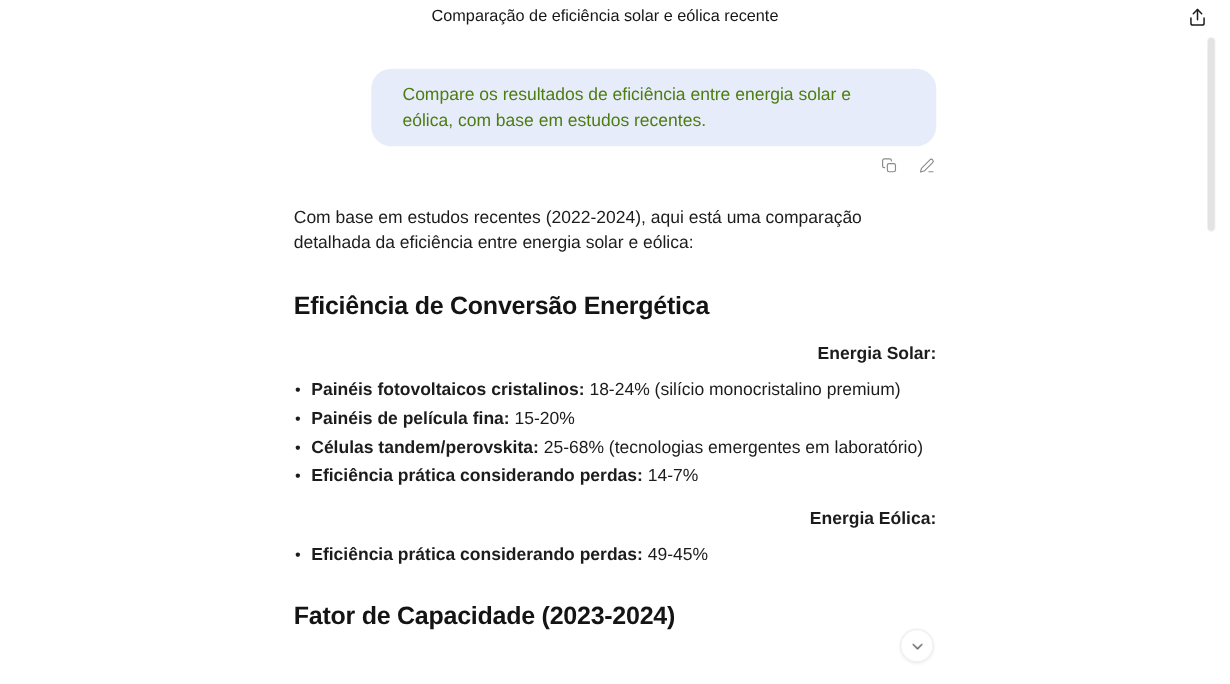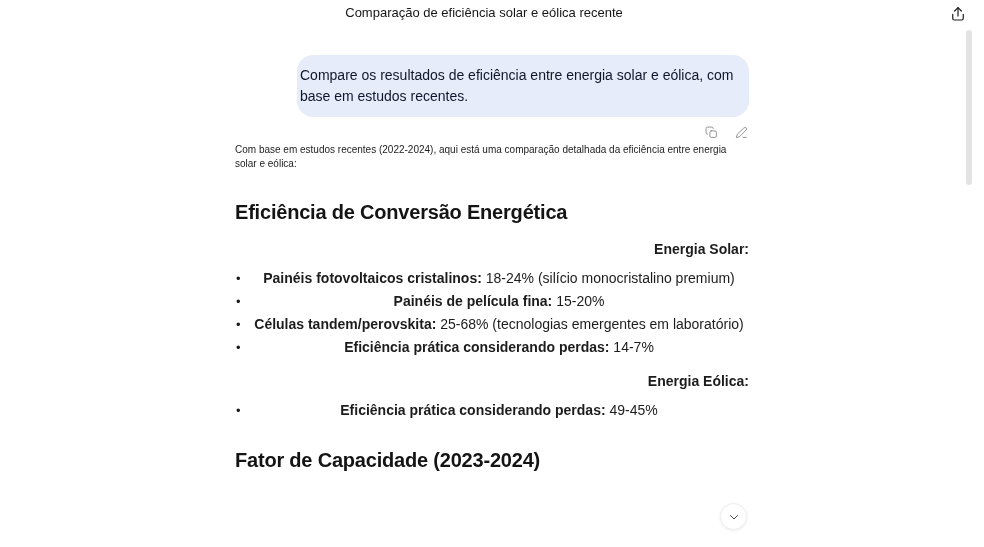--- a/index.html
+++ b/index.html
@@ -30,44 +30,44 @@
     width:24px;height:24px;display:flex;align-items:center;justify-content:center;
   }
   .share-btn svg{width:18px;height:18px;stroke:currentColor;fill:none;stroke-width:1.6;stroke-linecap:round;stroke-linejoin:round;}
   
   .content{width:514px;margin:0 auto;position:relative;}
   
   .user-row{display:flex;justify-content:flex-end;margin-top:31px;}
   .bubble{
     background:var(--user-bubble);
     border-radius:16px;
-    padding:10px 3px;
+    padding:10px 25px;
     max-width:452px;
-    font-size:14px;line-height:1.5;color:#0f172a;
+    font-size:14px;line-height:1.5;color:#4d7c0f;
   }
   .msg-actions{
     display:flex;justify-content:flex-end;gap:14px;
     margin-top:7px;height:16px;align-items:center;
   }
   .icon-btn{
     background:none;border:none;cursor:pointer;color:var(--muted-icon);
     width:16px;height:16px;display:flex;align-items:center;justify-content:center;padding:0;
   }
   .icon-btn svg{width:13px;height:13px;stroke:currentColor;fill:none;stroke-width:1.7;stroke-linecap:round;stroke-linejoin:round;}
   
-  .intro{margin-top:3px;font-size:10px;line-height:1.42;color:#1c1c1c;}
+  .intro{margin-top:24px;font-size:14px;line-height:1.42;color:#1c1c1c;}
   h2{
     font-size:20px;font-weight:700;color:#141414;
     margin-top:30px;letter-spacing:-0.2px;
   }
   .sub-label{font-size:14px;font-weight:700;margin-top:17px;color:#1c1c1c;text-align:right;}
   ul.points{list-style:none;margin-top:13px;margin-bottom:2px;}
   ul.points li{
     position:relative;padding-left:14px;
-    font-size:14px;line-height:17px;margin-bottom:6px;color:#1c1c1c;text-align:center;
+    font-size:14px;line-height:17px;margin-bottom:6px;color:#1c1c1c;
   }
   ul.points li::before{
     content:"•";position:absolute;left:1px;top:0;
     font-size:13px;color:#1c1c1c;
   }
   .b{font-weight:700;}
   
   .scroll-btn{
     position:fixed;left:720px;top:503px;
     width:27px;height:27px;border-radius:50%;

